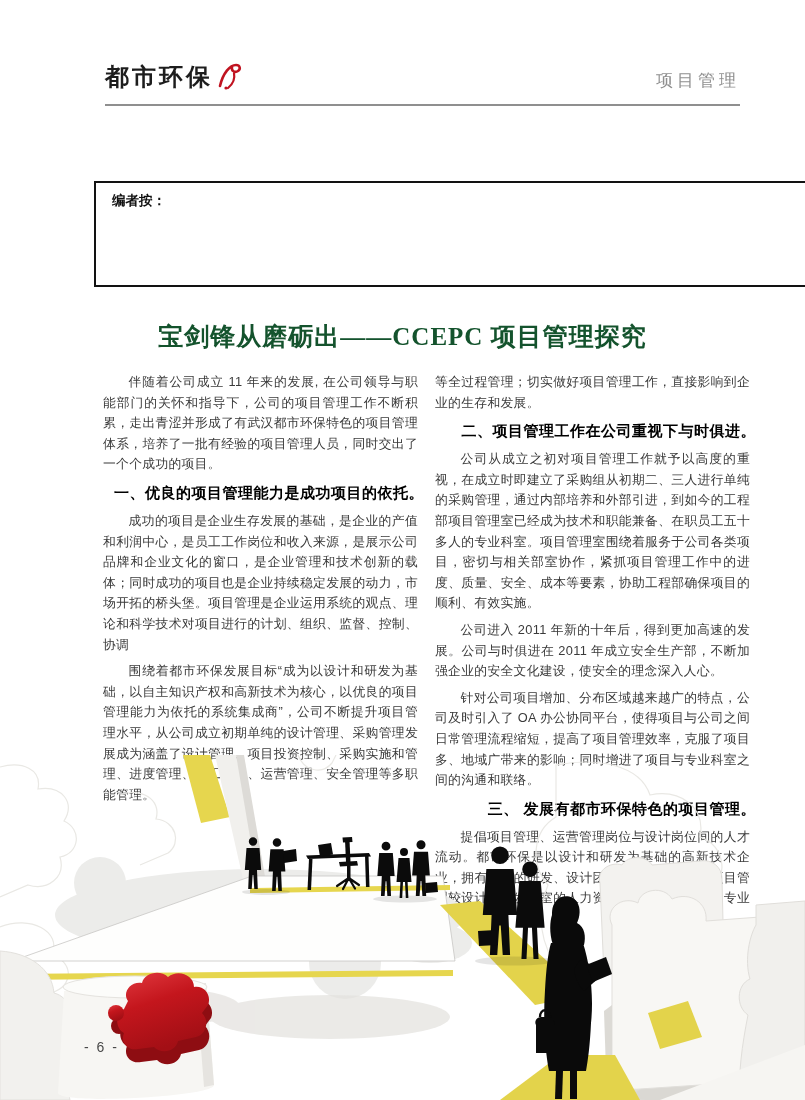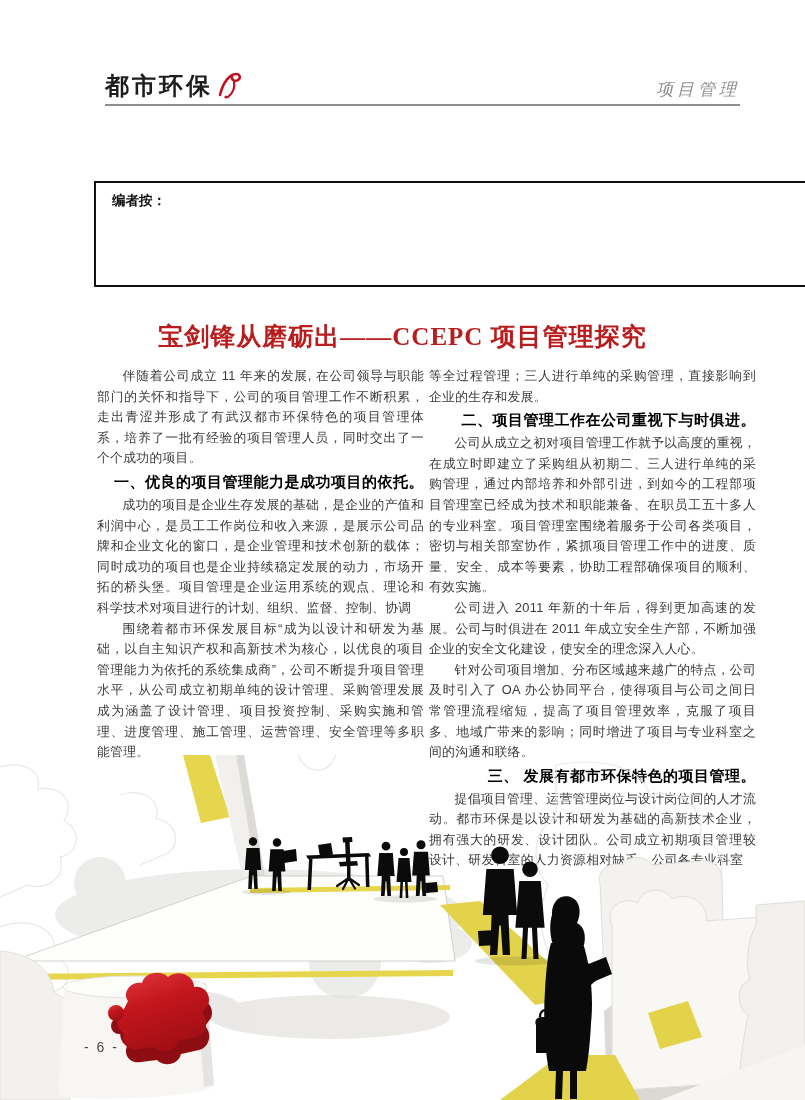--- a/index.html
+++ b/index.html
@@ -10,57 +10,57 @@
   *{box-sizing:border-box;}
   html,body{margin:0;padding:0;background:#ffffff;}
   .page{
     position:relative;width:805px;height:1100px;background:#fff;overflow:hidden;
     font-family:"Liberation Sans","DejaVu Sans",sans-serif;color:#333;
   }
   
   .header{
     position:absolute;left:105px;top:66px;width:635px;height:40px;
     border-bottom:2px solid #8f8f8f;
-    display:flex;justify-content:space-between;align-items:flex-end;padding-bottom:6px;
+    display:flex;justify-content:space-between;align-items:flex-end;padding-bottom:15px;
   }
   .logo-wrap{display:flex;align-items:flex-end;gap:4px;}
   .logo-text{
     font-family:"Liberation Sans","DejaVu Sans",sans-serif;
     font-weight:bold;font-size:24px;color:#1d1d1d;letter-spacing:3px;line-height:1;
   }
   .logo-seal{width:28px;height:30px;margin-bottom:-2px;}
   .section-label{
-    font-size:17px;color:#8f8f8f;letter-spacing:4px;line-height:1;font-style:italic;
+    font-size:17px;color:#8f8f8f;letter-spacing:4px;line-height:1;
   }
   
   .editor-box{
     position:absolute;left:94px;top:181px;width:723px;min-height:106px;
     border:2px solid #121212;background:#fff;padding:8px 16px 8px 16px;
   }
   .editor-label{font-size:13.5px;font-weight:bold;color:#111;line-height:20px;}
   .editor-body{
     margin:2px 0 0 0;font-size:13px;line-height:23px;color:#1e1e1e;
     font-family:"Liberation Serif","DejaVu Serif",serif;font-style:italic;
     text-align:justify;text-indent:2em;letter-spacing:0.5px;
   }
   
   .article-title{
     position:absolute;left:0;top:303px;width:100%;text-align:center;
     font-family:"Liberation Serif","DejaVu Serif",serif;font-weight:700;
-    font-size:25px;color:#b91c1c;letter-spacing:1px;
+    font-size:25px;color:#14532d;letter-spacing:1px;
   }
   
   .col{
     position:absolute;top:366px;width:327px;
     font-size:12.8px;line-height:20.6px;color:#3a3a3a;
     text-align:justify;letter-spacing:0.3px;
   }
   .col-left{left:97px;}
   .col-right{left:429px;}
-  .col p.body-para{margin:0;text-indent:2em;}
+  .col p.body-para{margin:6px;text-indent:2em;}
   .col p.body-para.no-indent{text-indent:0;}
   .col .col-heading{
     margin:1px 0 1px 0;font-size:15px;line-height:24px;font-weight:bold;color:#000;
     text-indent:0;letter-spacing:0.5px;text-align:right;
   }
   
   .illustration{position:absolute;left:0;top:755px;width:805px;height:345px;}
   .page-number{
     position:absolute;left:84px;top:1039px;z-index:5;
     font-size:14px;color:#4a4a4a;letter-spacing:2px;
@@ -89,21 +89,21 @@
 
   <h1 class="article-title">宝剑锋从磨砺出——CCEPC 项目管理探究</h1>
 
   <div class="col col-left">
       <p class="body-para">伴随着公司成立 11 年来的发展, 在公司领导与职能部门的关怀和指导下，公司的项目管理工作不断积累，走出青涩并形成了有武汉都市环保特色的项目管理体系，培养了一批有经验的项目管理人员，同时交出了一个个成功的项目。</p>
       <div class="col-heading">一、优良的项目管理能力是成功项目的依托。</div>
       <p class="body-para">成功的项目是企业生存发展的基础，是企业的产值和利润中心，是员工工作岗位和收入来源，是展示公司品牌和企业文化的窗口，是企业管理和技术创新的载体；同时成功的项目也是企业持续稳定发展的动力，市场开拓的桥头堡。项目管理是企业运用系统的观点、理论和科学技术对项目进行的计划、组织、监督、控制、协调</p>
       <p class="body-para">围绕着都市环保发展目标“成为以设计和研发为基础，以自主知识产权和高新技术为核心，以优良的项目管理能力为依托的系统集成商”，公司不断提升项目管理水平，从公司成立初期单纯的设计管理、采购管理发展成为涵盖了设计管理、项目投资控制、采购实施和管理、进度管理、施工管理、运营管理、安全管理等多职能管理。</p>
     </div>
   <div class="col col-right">
-      <p class="body-para no-indent">等全过程管理；三人进行单纯的采购管理，直接影响到企业的生存和发展。</p>
+      <p class="body-para no-indent">等全过程管理；切实做好项目管理工作，直接影响到企业的生存和发展。</p>
       <div class="col-heading">二、项目管理工作在公司重视下与时俱进。</div>
       <p class="body-para">公司从成立之初对项目管理工作就予以高度的重视，在成立时即建立了采购组从初期二、三人进行单纯的采购管理，通过内部培养和外部引进，到如今的工程部项目管理室已经成为技术和职能兼备、在职员工五十多人的专业科室。项目管理室围绕着服务于公司各类项目，密切与相关部室协作，紧抓项目管理工作中的进度、质量、安全、成本等要素，协助工程部确保项目的顺利、有效实施。</p>
       <p class="body-para">公司进入 2011 年新的十年后，得到更加高速的发展。公司与时俱进在 2011 年成立安全生产部，不断加强企业的安全文化建设，使安全的理念深入人心。</p>
       <p class="body-para">针对公司项目增加、分布区域越来越广的特点，公司及时引入了 OA 办公协同平台，使得项目与公司之间日常管理流程缩短，提高了项目管理效率，克服了项目多、地域广带来的影响；同时增进了项目与专业科室之间的沟通和联络。</p>
       <div class="col-heading">三、 发展有都市环保特色的项目管理。</div>
       <p class="body-para">提倡项目管理、运营管理岗位与设计岗位间的人才流动。都市环保是以设计和研发为基础的高新技术企业，拥有强大的研发、设计团队。公司成立初期项目管理较设计、研发科室的人力资源相对缺乏，公司各专业科室</p>
     </div>
 
   <div class="page-number">- 6 -</div>
 

